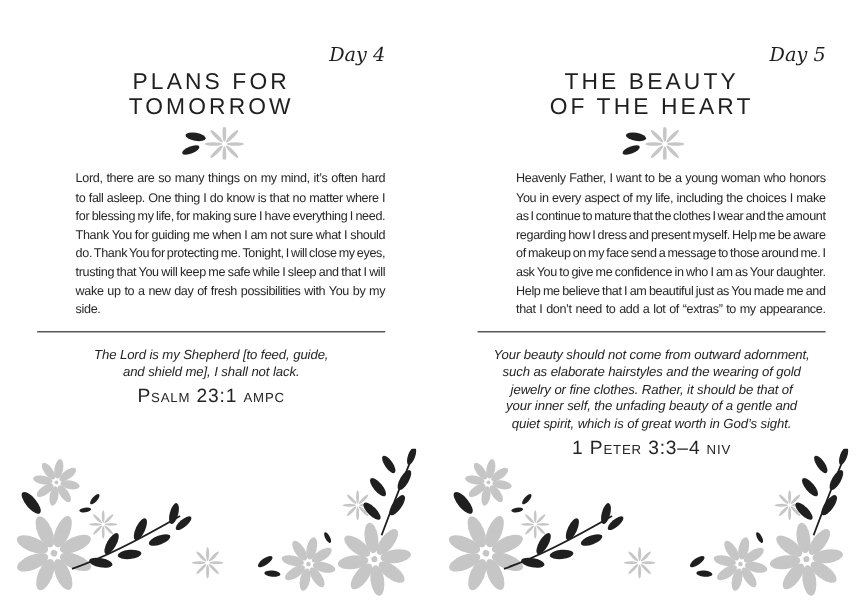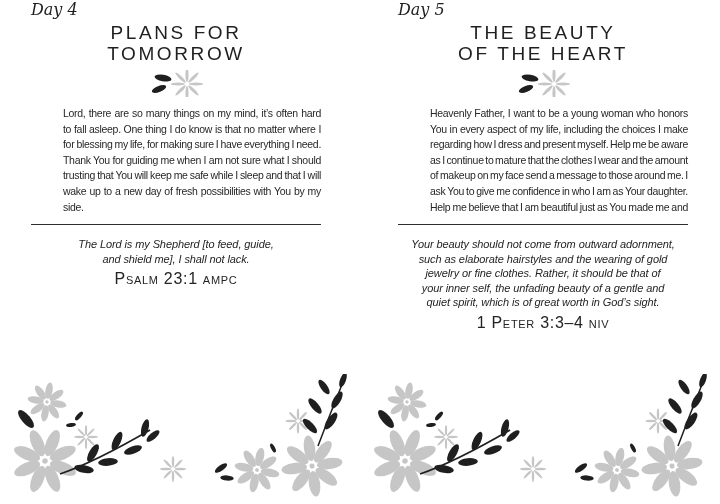--- a/index.html
+++ b/index.html
@@ -10,21 +10,21 @@
   }
   .spread { position:relative; width:720px; height:504px; background:#fff; }
   .page { position:absolute; top:0; width:360px; height:504px; }
   .page.left  { left:0; }
   .page.right { left:360px; }
   .content { position:relative; width:290px; }
   .page.left  .content { margin-left:31px; }
   .page.right .content { margin-left:38px; }
 
   .day {
-    text-align:left;
+    margin-top:36px; text-align:right;
     font-family:"DejaVu Serif", serif; font-style:italic;
     font-size:16px; line-height:19px; color:#1f1f1f;
   }
   .title {
     margin:3px 0 0; text-align:center;
     font-size:19px; line-height:21px; font-weight:400;
     letter-spacing:2.6px; color:#1f1f1f;
   }
   .title .title-line { display:block; }
 
@@ -131,20 +131,21 @@
       <div class="motif">
         <svg width="58" height="27" viewBox="0 0 58 27">
             <use href="#motif"></use>
           </svg>
       </div>
       <div class="body">
           <div class="body-line">Lord, there are so many things on my mind, it’s often hard</div>
           <div class="body-line">to fall asleep. One thing I do know is that no matter where I</div>
           <div class="body-line">for blessing my life, for making sure I have everything I need.</div>
           <div class="body-line">Thank You for guiding me when I am not sure what I should</div>
+          <div class="body-line">do. Thank You for protecting me. Tonight, I will close my eyes,</div>
           <div class="body-line">trusting that You will keep me safe while I sleep and that I will</div>
           <div class="body-line">wake up to a new day of fresh possibilities with You by my side.</div>
         </div>
       <hr class="divider">
       <div class="quote">
           <div class="quote-line">The Lord is my Shepherd [to feed, guide,</div>
           <div class="quote-line">and shield me], I shall not lack.</div>
         </div>
       <div class="reference">Psalm 23:1 ampc</div>
     </div>
@@ -161,25 +162,26 @@
           <span class="title-line">OF THE HEART</span>
         </h1>
       <div class="motif">
         <svg width="58" height="27" viewBox="0 0 58 27">
             <use href="#motif"></use>
           </svg>
       </div>
       <div class="body">
           <div class="body-line">Heavenly Father, I want to be a young woman who honors</div>
           <div class="body-line">You in every aspect of my life, including the choices I make</div>
+          <div class="body-line">as I continue to mature that the clothes I wear and the amount</div>
           <div class="body-line">regarding how I dress and present myself. Help me be aware</div>
-          <div class="body-line">as I continue to mature that the clothes I wear and the amount</div>
           <div class="body-line">of makeup on my face send a message to those around me. I</div>
           <div class="body-line">ask You to give me confidence in who I am as Your daughter.</div>
           <div class="body-line">Help me believe that I am beautiful just as You made me and</div>
+          <div class="body-line">that I don’t need to add a lot of “extras” to my appearance.</div>
         </div>
       <hr class="divider">
       <div class="quote">
           <div class="quote-line">Your beauty should not come from outward adornment,</div>
           <div class="quote-line">such as elaborate hairstyles and the wearing of gold</div>
           <div class="quote-line">jewelry or fine clothes. Rather, it should be that of</div>
           <div class="quote-line">your inner self, the unfading beauty of a gentle and</div>
           <div class="quote-line">quiet spirit, which is of great worth in God’s sight.</div>
         </div>
       <div class="reference">1 Peter 3:3–4 niv</div>

